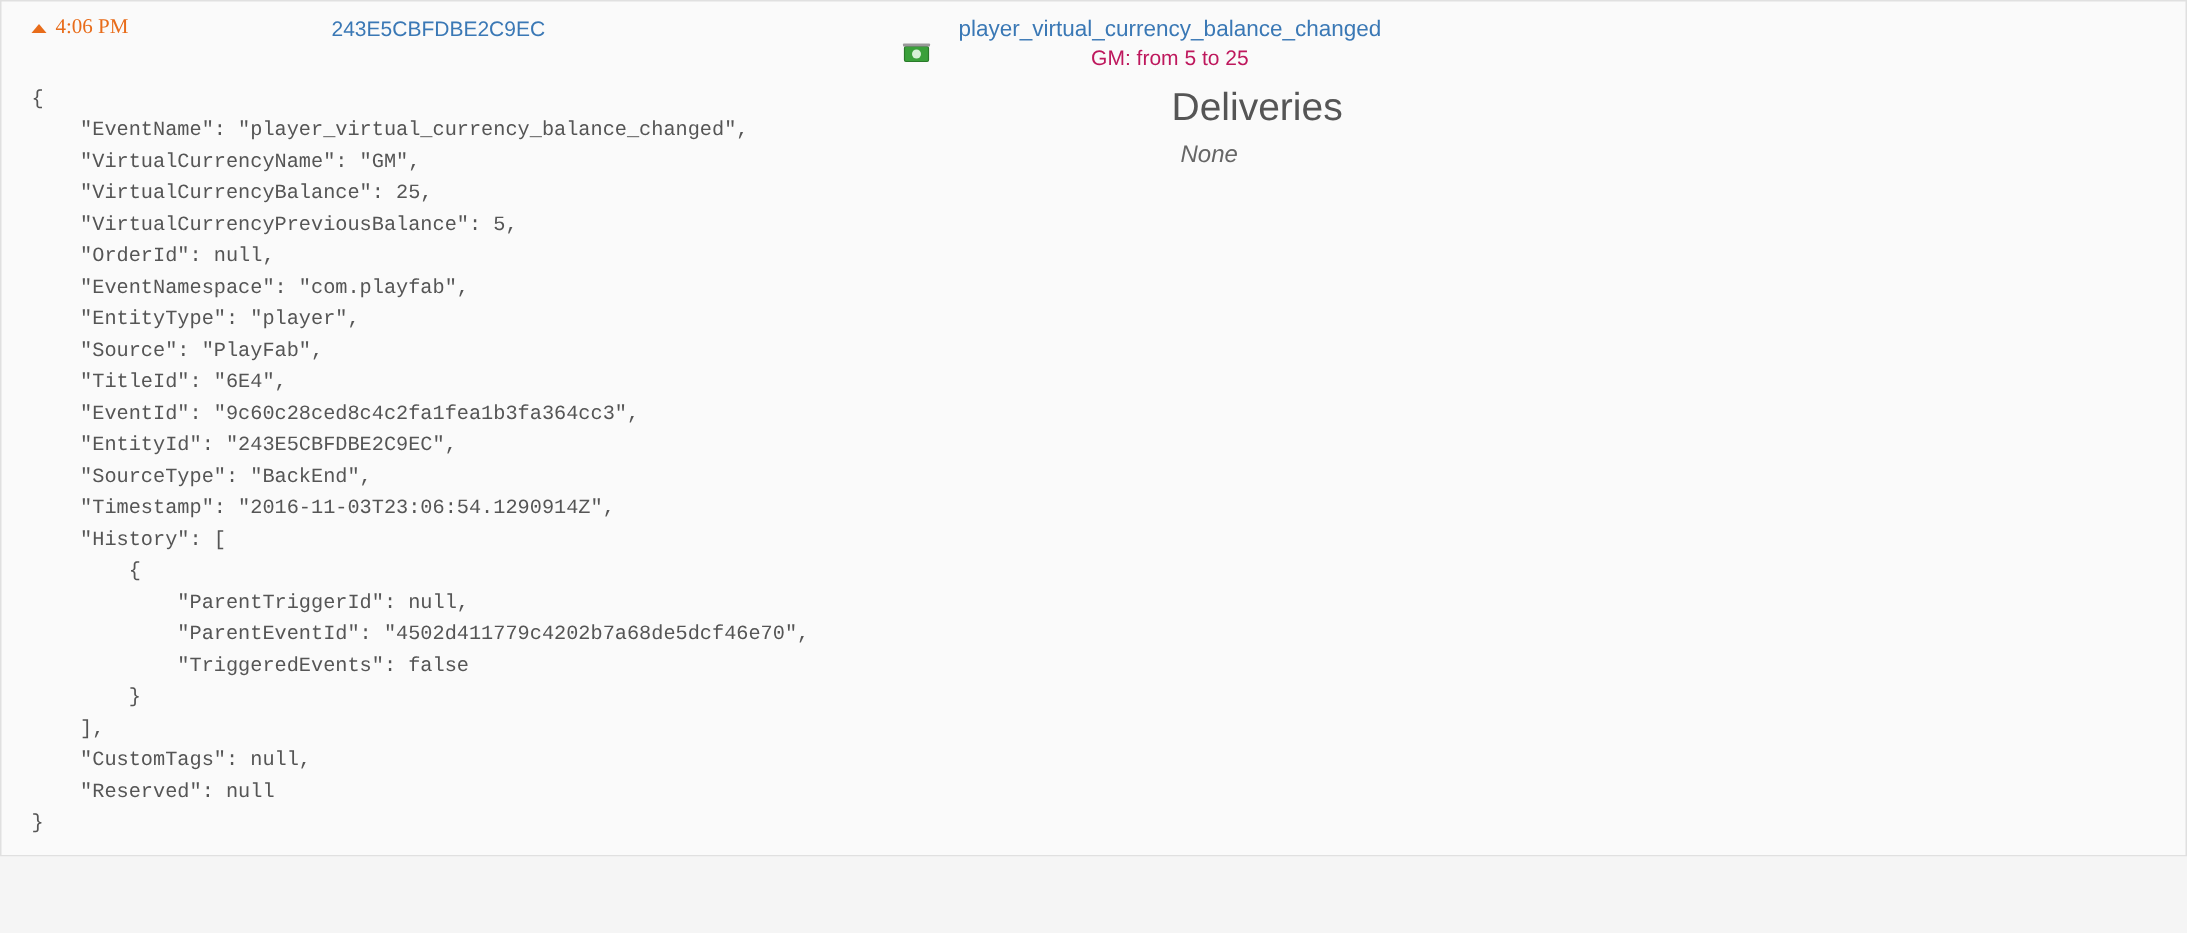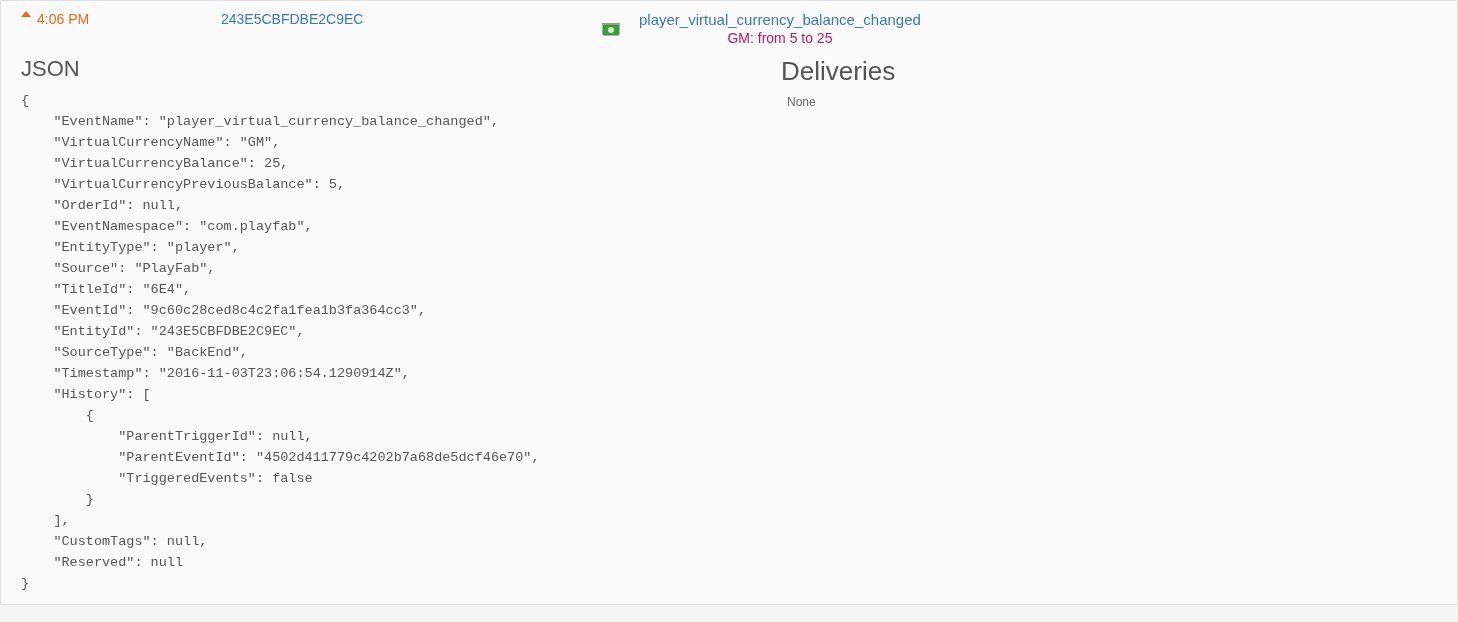--- a/index.html
+++ b/index.html
@@ -16,39 +16,41 @@
       padding: 10px 0;
     }
     .event-header {
       display: flex;
       align-items: flex-start;
       padding: 0 20px;
     }
     .time-col {
       width: 200px;
       display: flex;
+      align-items: center;
       color: #e86c1a;
+      font-family: Liberation Serif, serif;
     }
     .time-col .caret {
       display: inline-block;
       width: 0; height: 0;
       border-left: 5px solid transparent;
       border-right: 5px solid transparent;
       border-bottom: 6px solid #e86c1a;
       margin-right: 6px;
     }
     .id-col {
       width: 380px;
       color: #3a78b5;
     }
     .id-col a { color: #3a78b5; text-decoration: none; }
     .event-col {
       flex: 1;
       display: flex;
-      align-items: center;
+      align-items: flex-end;
     }
     .event-icon {
       width: 20px; height: 20px;
       margin-right: 18px;
       margin-top: 2px;
       flex-shrink: 0;
     }
     .event-name-block { }
     .event-link {
       color: #3a78b5;
@@ -85,22 +87,23 @@
       flex: 1;
       padding-left: 20px;
     }
     .deliveries-title {
       font-size: 26px;
       font-weight: 400;
       color: #555;
       margin-bottom: 8px;
     }
     .deliveries-none {
+      font-style: italic;
       color: #666;
-      font-size: 12px;
+      font-size: 16px;
       margin-left: 6px;
     }
   </style>
 </head>
 <body>
 
 <div class="event-row">
 
   <div class="event-header">
     <div class="time-col">
@@ -120,21 +123,20 @@
       </span>
       <div class="event-name-block">
         <a href="#" class="event-link">player_virtual_currency_balance_changed</a>
         <div class="event-desc">GM: from 5 to 25</div>
       </div>
     </div>
   </div>
 
   <div class="detail-region">
     <div class="json-pane">
-      <div class="json-title">JSON</div>
       <pre class="json-body">{
     "EventName": "player_virtual_currency_balance_changed",
     "VirtualCurrencyName": "GM",
     "VirtualCurrencyBalance": 25,
     "VirtualCurrencyPreviousBalance": 5,
     "OrderId": null,
     "EventNamespace": "com.playfab",
     "EntityType": "player",
     "Source": "PlayFab",
     "TitleId": "6E4",

